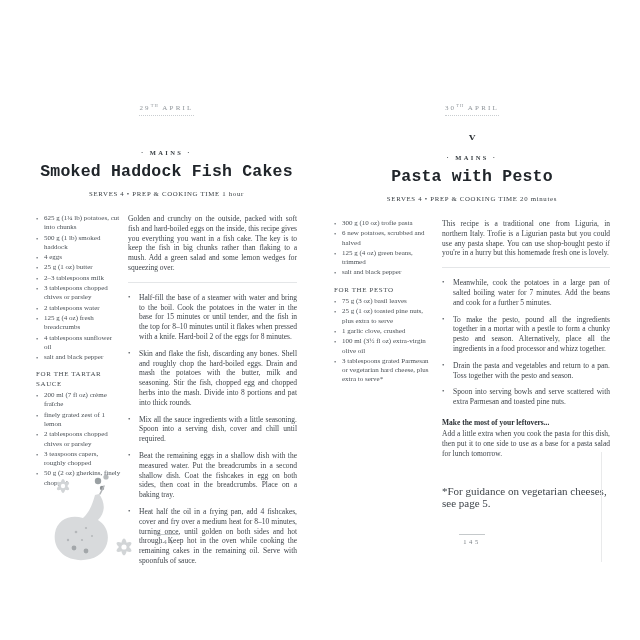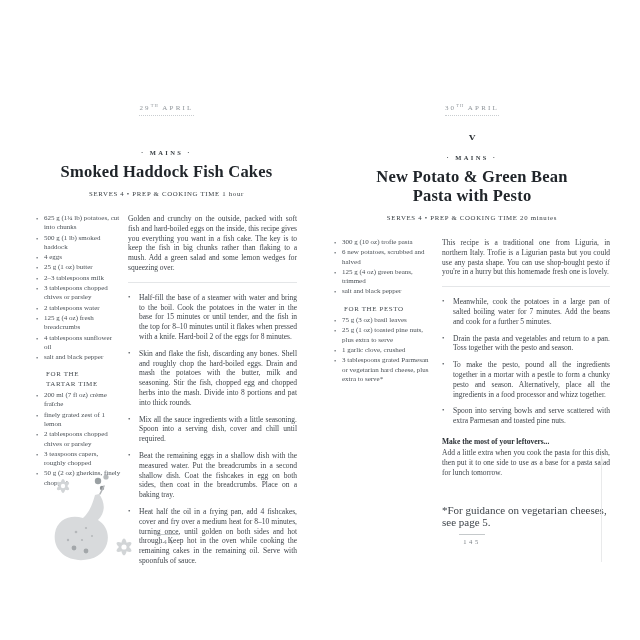--- a/index.html
+++ b/index.html
@@ -10,31 +10,31 @@
   #left-page  { left:36px;  width:261px; height:470px; }
   #right-page { left:334px; width:276px; height:470px; }
 
   .page-header { text-align:center; }
   .date { display:inline-block; font-size:7px; letter-spacing:2.2px; color:#8f959a;
           padding-bottom:3px; border-bottom:1px dotted #c9cdd0; }
   .date sup { font-size:4.5px; letter-spacing:1px; vertical-align:super; }
   .veg-marker { font-size:8px; font-weight:bold; color:#2b3035; margin-top:16px; font-family:"DejaVu Serif",serif; }
   .eyebrow { font-size:6.5px; font-weight:bold; letter-spacing:2.4px; color:#3a4045; margin-top:12px; }
   #left-page .eyebrow { margin-top:33px; }
-  .title { font-family:Liberation Serif, serif; font-weight:bold; color:#20252a;
+  .title { font-family:Liberation Mono, monospace; font-weight:bold; color:#20252a;
            font-size:16.5px; line-height:19px; margin-top:6px; letter-spacing:0.2px; }
   .serves { font-size:6.8px; letter-spacing:0.7px; color:#3a4045; margin-top:9px; }
 
   .cols { display:flex; margin-top:17px; }
   .ingredients { flex:none; width:92px; padding-right:7px; }
   #right-page .ingredients { width:108px; padding-right:10px; }
   .ingredients ul { list-style:none; }
   .ingredients li { position:relative; font-size:7px; line-height:9.3px; color:#4a5056; padding-left:8px; margin-bottom:1px; }
   .ingredients li.item::before { content:"•"; position:absolute; left:0; top:0; color:#6a7075; font-size:6.5px; }
-  .ingredients li.header { padding-left:0; letter-spacing:0.6px; color:#454b50; margin:8px 10px 2px; }
+  .ingredients li.header { padding-left:0; letter-spacing:0.6px; color:#454b50; margin:8px 0 2px; }
 
   .method { flex:1; }
   .intro { font-size:7.5px; line-height:9.8px; text-align:justify; color:#3e444a; }
   .divider { border:none; border-top:1px solid #e4e6e8; margin:9px 0 10px; }
   .method ul { list-style:none; }
   .method li { position:relative; font-size:7.5px; line-height:9.8px; text-align:justify;
                color:#3e444a; padding-left:11px; margin-bottom:7px; }
   .method li::before { content:"•"; position:absolute; left:0; top:0; color:#5a6065; font-size:7px; }
 
   .leftovers { margin-top:11px; }
@@ -69,21 +69,21 @@
       <li class="item">625 g (1¼ lb) potatoes, cut into chunks</li>
           <li class="item">500 g (1 lb) smoked haddock</li>
           <li class="item">4 eggs</li>
           <li class="item">25 g (1 oz) butter</li>
           <li class="item">2–3 tablespoons milk</li>
           <li class="item">3 tablespoons chopped chives or parsley</li>
           <li class="item">2 tablespoons water</li>
           <li class="item">125 g (4 oz) fresh breadcrumbs</li>
           <li class="item">4 tablespoons sunflower oil</li>
           <li class="item">salt and black pepper</li>
-          <li class="header">FOR THE TARTAR TIME</li>
+          <li class="header">FOR THE TARTAR SAUCE</li>
           <li class="item">200 ml (7 fl oz) crème fraîche</li>
           <li class="item">finely grated zest of 1 lemon</li>
           <li class="item">2 tablespoons chopped chives or parsley</li>
           <li class="item">3 teaspoons capers, roughly chopped</li>
           <li class="item">50 g (2 oz) gherkins, finely chopped</li>
         </ul>
     </div>
     <div class="method">
       <p class="intro">Golden and crunchy on the outside, packed with soft fish and hard-boiled eggs on the inside, this recipe gives you everything you want in a fish cake. The key is to keep the fish in big chunks rather than flaking to a mush. Add a green salad and some lemon wedges for squeezing over.</p>
       <hr class="divider">
@@ -104,48 +104,48 @@
 </div>
 
 <div class="page" id="right-page">
   <div class="page-header">
     <div>
       <span class="date"><span>30</span><sup>TH</sup><span> APRIL</span></span>
     </div>
     <div class="veg-marker">V</div>
     <div class="eyebrow">· MAINS ·</div>
     <div class="title">
-      <div>New Potato &amp; Green Bean</div>
       <div>Pasta with Pesto</div>
     </div>
     <div class="serves">SERVES 4  •  PREP &amp; COOKING TIME 20 minutes</div>
   </div>
   <div class="cols">
     <div class="ingredients">
       <ul>
 
       <li class="item">300 g (10 oz) trofie pasta</li>
           <li class="item">6 new potatoes, scrubbed and halved</li>
           <li class="item">125 g (4 oz) green beans, trimmed</li>
           <li class="item">salt and black pepper</li>
           <li class="header">FOR THE PESTO</li>
           <li class="item">75 g (3 oz) basil leaves</li>
           <li class="item">25 g (1 oz) toasted pine nuts, plus extra to serve</li>
           <li class="item">1 garlic clove, crushed</li>
+          <li class="item">100 ml (3½ fl oz) extra-virgin olive oil</li>
           <li class="item">3 tablespoons grated Parmesan or vegetarian hard cheese, plus extra to serve*</li>
         </ul>
     </div>
     <div class="method">
       <p class="intro">This recipe is a traditional one from Liguria, in northern Italy. Trofie is a Ligurian pasta but you could use any pasta shape. You can use shop-bought pesto if you're in a hurry but this homemade fresh one is lovely.</p>
       <hr class="divider">
       <ul>
 
           <li class="item">Meanwhile, cook the potatoes in a large pan of salted boiling water for 7 minutes. Add the beans and cook for a further 5 minutes.</li>
+          <li class="item">To make the pesto, pound all the ingredients together in a mortar with a pestle to form a chunky pesto and season. Alternatively, place all the ingredients in a food processor and whizz together.</li>
           <li class="item">Drain the pasta and vegetables and return to a pan. Toss together with the pesto and season.</li>
-          <li class="item">To make the pesto, pound all the ingredients together in a mortar with a pestle to form a chunky pesto and season. Alternatively, place all the ingredients in a food processor and whizz together.</li>
           <li class="item">Spoon into serving bowls and serve scattered with extra Parmesan and toasted pine nuts.</li>
         </ul>
       <div class="leftovers">
         <div class="leftovers-title">Make the most of your leftovers...</div>
         <div class="leftovers-text">Add a little extra when you cook the pasta for this dish, then put it to one side to use as a base for a pasta salad for lunch tomorrow.</div>
       </div>
       <div class="footnote">*For guidance on vegetarian cheeses, see page 5.</div>
     </div>
   </div>
   <div class="page-footer">

